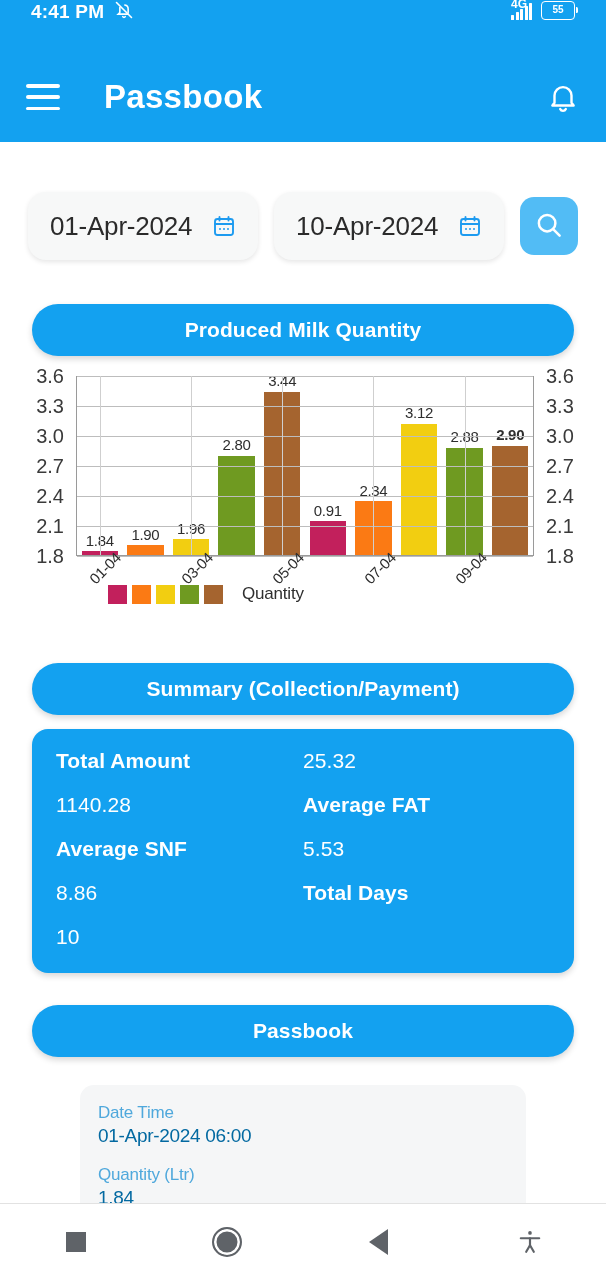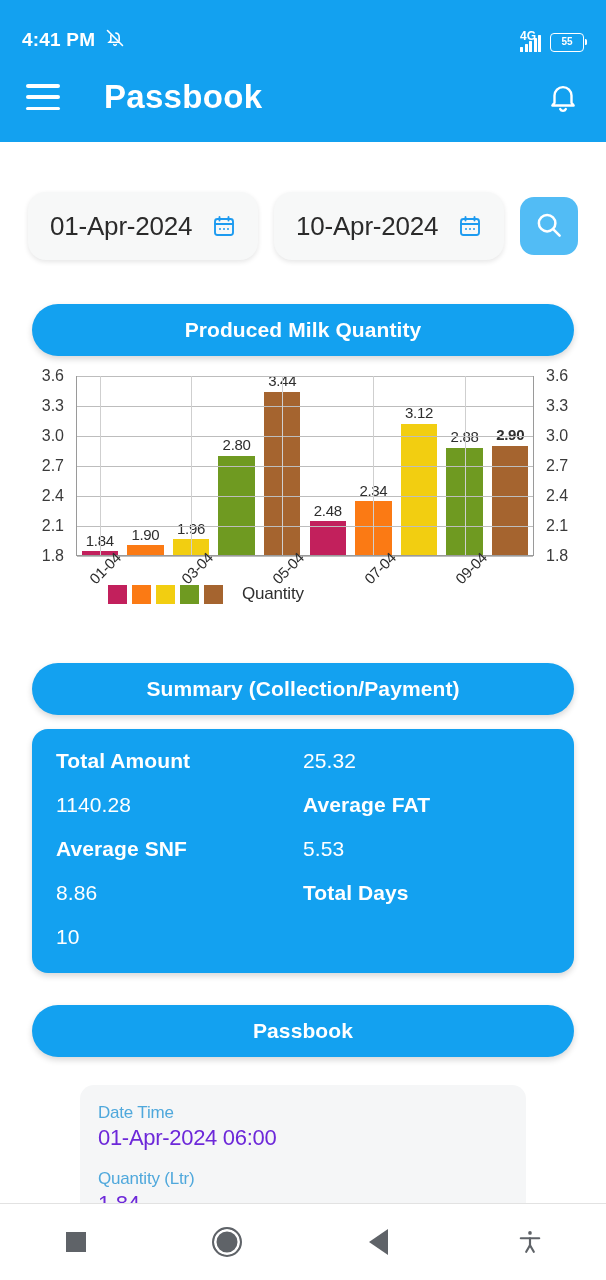--- a/index.html
+++ b/index.html
@@ -13,23 +13,23 @@
     font-family: "Liberation Sans", sans-serif;
     overflow: hidden;
     position: relative;
   }
 
   
   .status-bar {
     height: 52px;
     background: #13A1F0;
     display: flex;
-    align-items: flex-end;
+    align-items: flex-start;
     justify-content: space-between;
-    padding: 0 22px;
+    padding: 0 31px;
     box-sizing: border-box;
     gap: 24px;
   }
   .status-left {
     display: flex;
     align-items: center;
     gap: 10px;
   }
   .status-time {
     color: #ffffff;
@@ -225,21 +225,21 @@
   .axis-col {
     position: absolute;
     top: 0;
     width: 40px;
     height: 180px;
   }
   .axis-left  { left: 0; }
   .axis-right { right: 0; }
   .axis-col .tick {
     position: absolute;
-    font-size: 16px;
+    font-size: 20px;
     color: #3A3A3A;
     line-height: 1;
     transform: translateY(-50%);
     white-space: nowrap;
   }
   .axis-left .tick  { right: 6px; text-align: right; }
   .axis-right .tick { left: 6px;  text-align: left; }
 
   .plot {
     position: absolute;
@@ -366,22 +366,22 @@
     padding: 18px 18px 18px 18px;
     box-sizing: border-box;
   }
   .rec-label {
     color: #4FA8DC;
     font-size: 17px;
     margin-bottom: 2px;
     letter-spacing: -0.2px;
   }
   .rec-value {
-    color: #6d28d9;
-    font-size: 22px;
+    color: #0369a1;
+    font-size: 19px;
     margin-bottom: 18px;
     letter-spacing: -0.3px;
   }
 
   
   .nav-bar {
     position: absolute;
     left: 0;
     right: 0;
     bottom: 0;
@@ -536,21 +536,21 @@
             <div class="bar-label" style="left: 5%; top: 156px;">1.84</div>
             <div class="bar" style="left: 11%; width: 8%; height: 5.55556%; background: rgb(251, 122, 20);"></div>
             <div class="bar-label" style="left: 15%; top: 150px;">1.90</div>
             <div class="bar" style="left: 21%; width: 8%; height: 8.88889%; background: rgb(242, 206, 17);"></div>
             <div class="bar-label" style="left: 25%; top: 144px;">1.96</div>
             <div class="bar" style="left: 31%; width: 8%; height: 55.5556%; background: rgb(111, 154, 33);"></div>
             <div class="bar-label" style="left: 35%; top: 60px;">2.80</div>
             <div class="bar" style="left: 41%; width: 8%; height: 91.1111%; background: rgb(165, 100, 47);"></div>
             <div class="bar-label" style="left: 45%; top: -4px;">3.44</div>
             <div class="bar" style="left: 51%; width: 8%; height: 18.8889%; background: rgb(194, 32, 92);"></div>
-            <div class="bar-label" style="left: 55%; top: 126px;">2.48</div>
+            <div class="bar-label" style="left: 55%; top: 126px;">0.91</div>
             <div class="bar" style="left: 61%; width: 8%; height: 30%; background: rgb(251, 122, 20);"></div>
             <div class="bar-label" style="left: 65%; top: 106px;">2.34</div>
             <div class="bar" style="left: 71%; width: 8%; height: 73.3333%; background: rgb(242, 206, 17);"></div>
             <div class="bar-label" style="left: 75%; top: 28px;">3.12</div>
             <div class="bar" style="left: 81%; width: 8%; height: 60%; background: rgb(111, 154, 33);"></div>
             <div class="bar-label" style="left: 85%; top: 52px;">2.88</div>
             <div class="bar" style="left: 91%; width: 8%; height: 61.1111%; background: rgb(165, 100, 47);"></div>
             <div class="bar-label" style="left: 95%; top: 50px; font-weight: bold;">2.90</div>
           </div>
       <div class="gridline" style="top: 180px;"></div>

